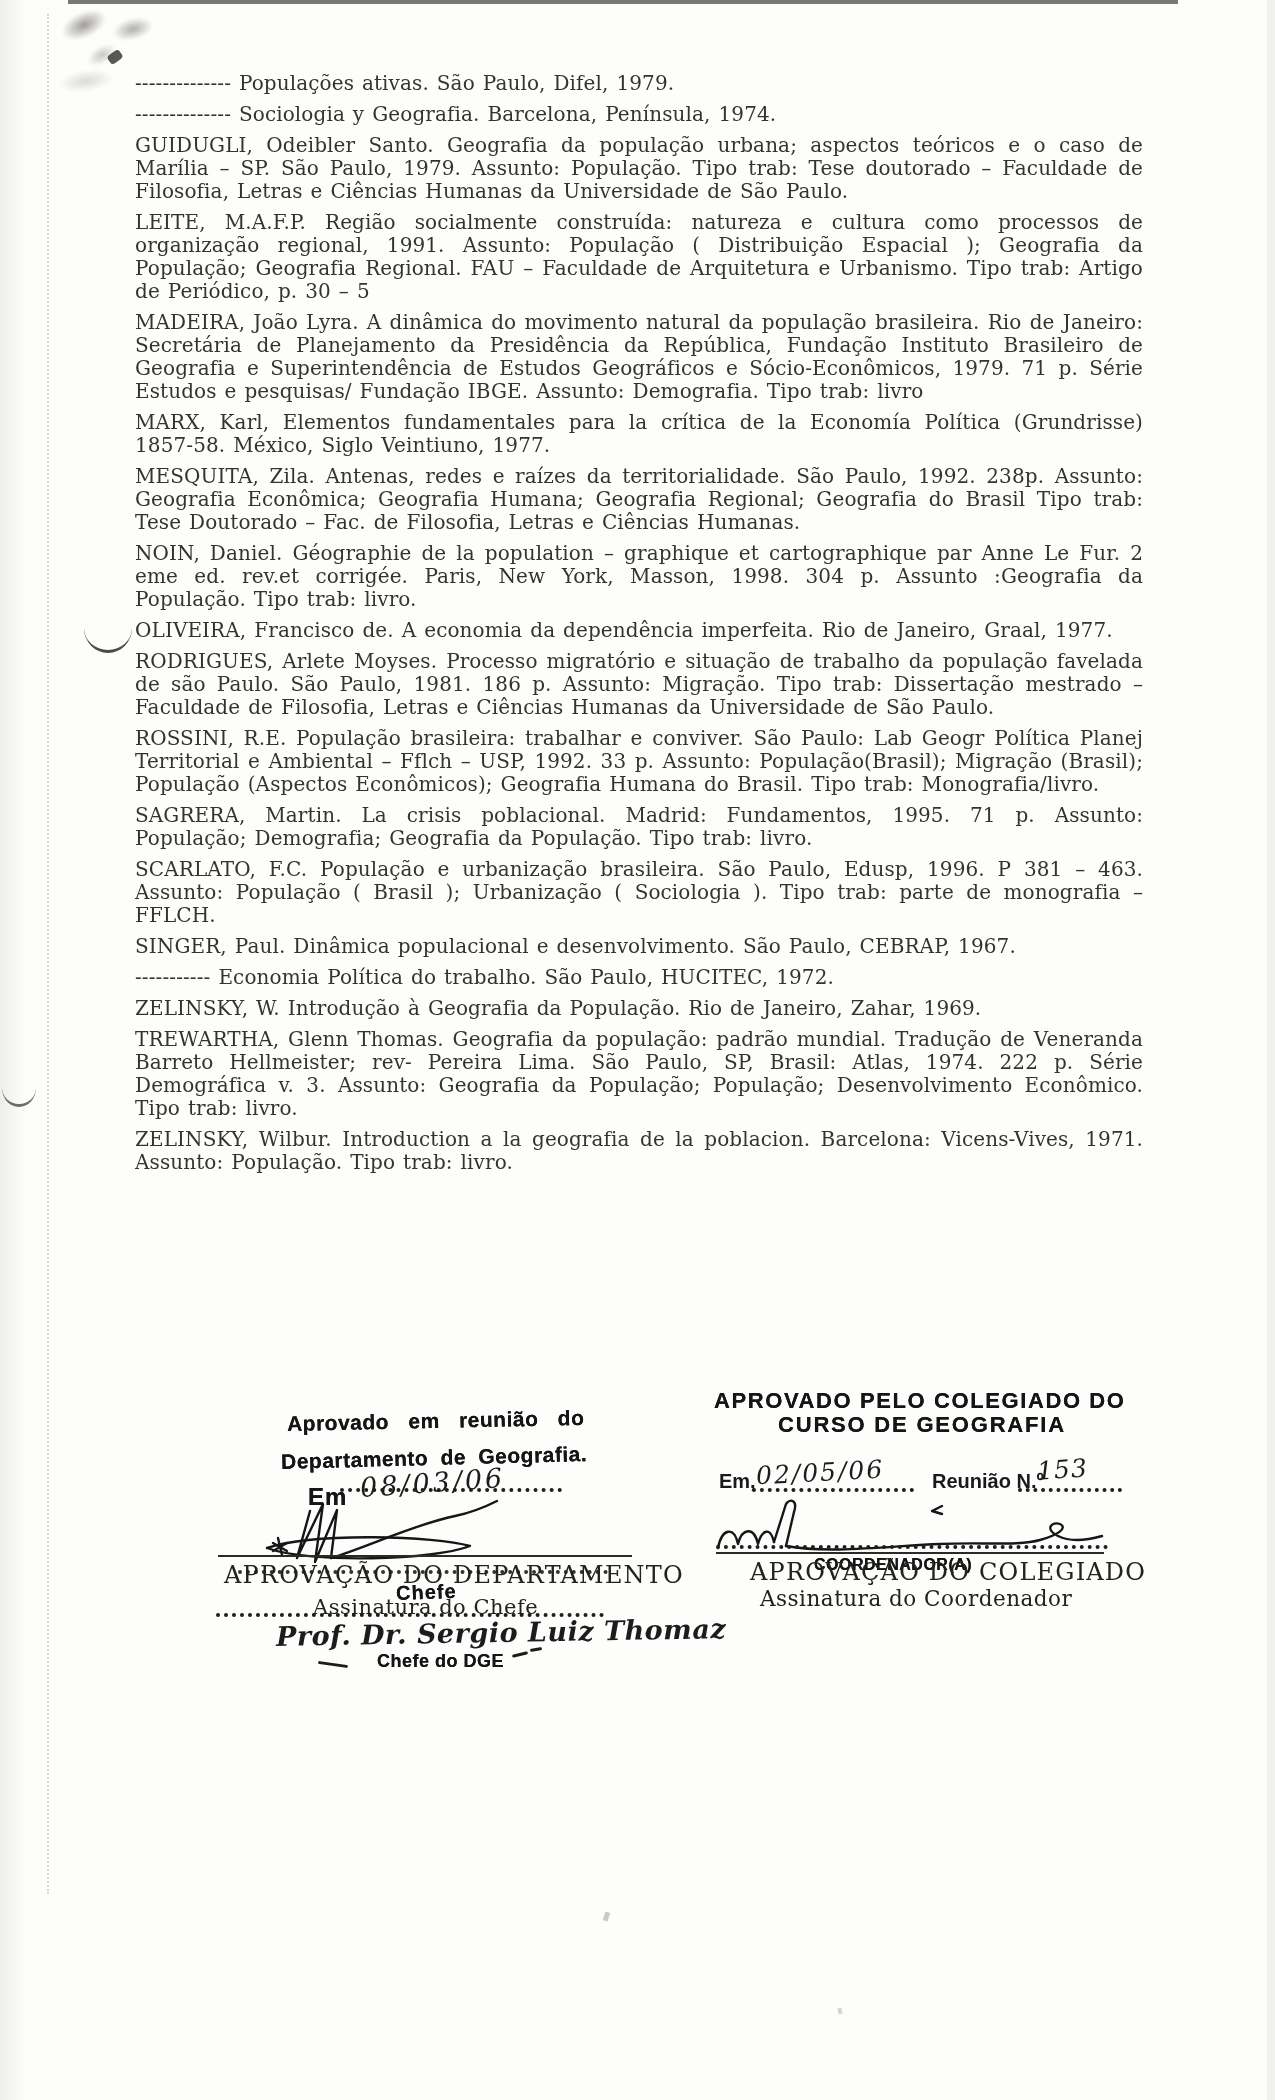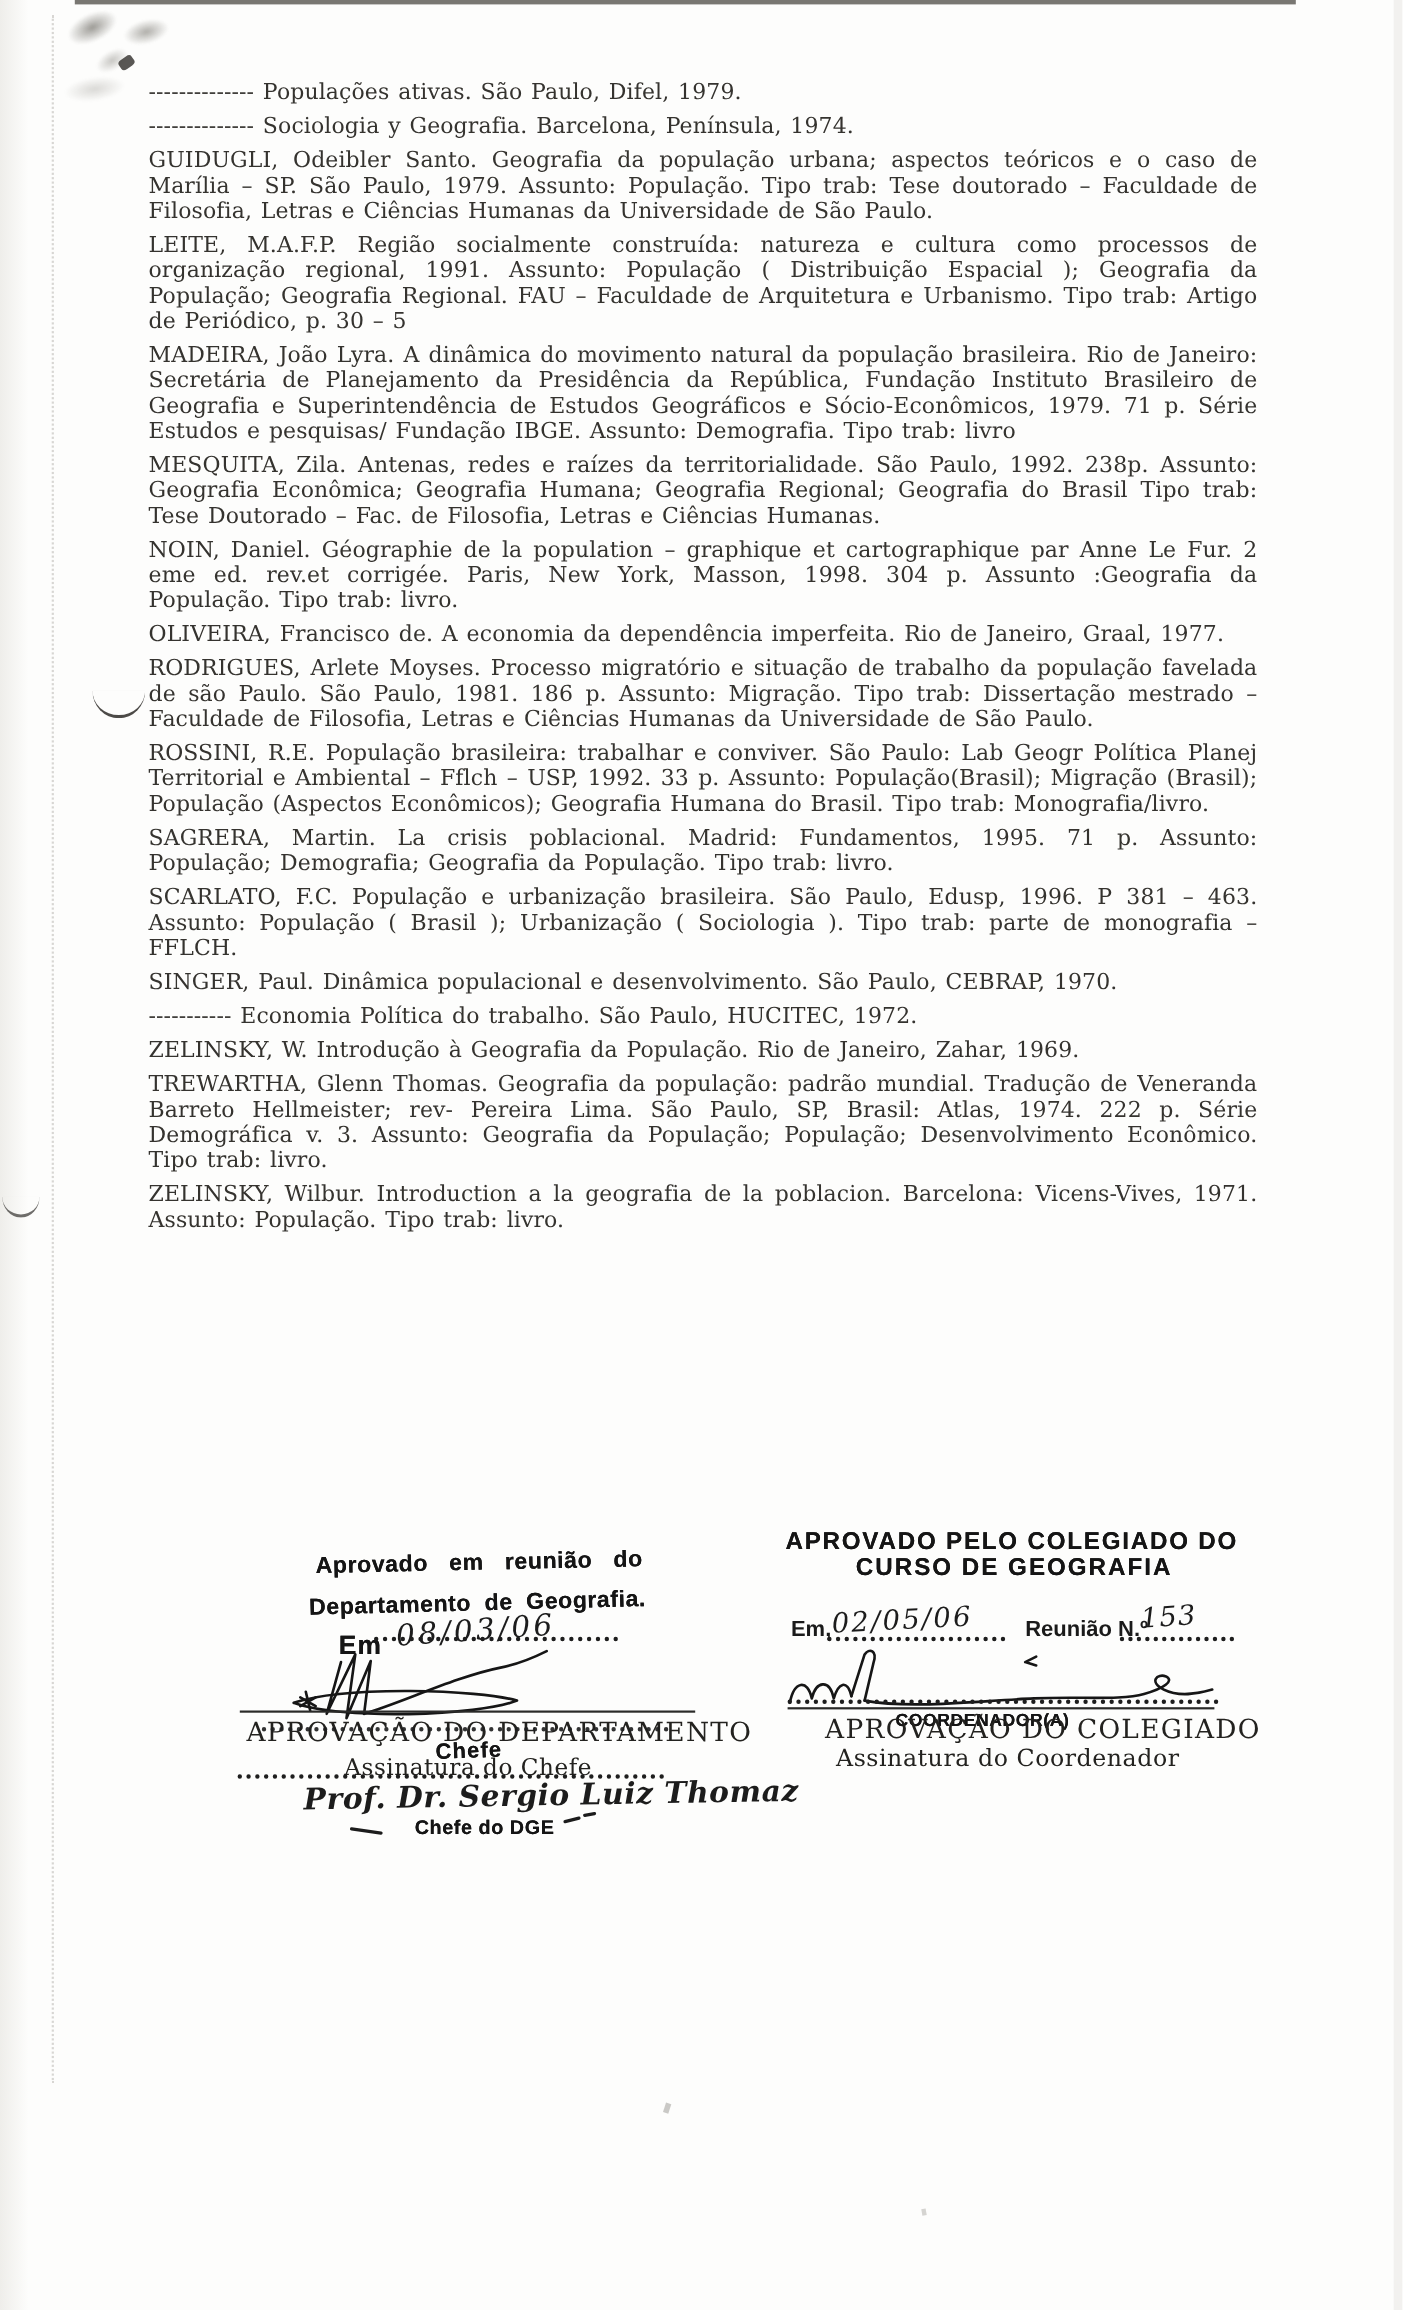--- a/index.html
+++ b/index.html
@@ -106,28 +106,29 @@
 <div class="curve-mark curve2"></div>
 <div class="speck1"></div>
 <div class="speck2"></div>
 
 <div class="bib">
   <p>-------------- Populações ativas. São Paulo, Difel, 1979.</p>
   <p>-------------- Sociologia y Geografia. Barcelona, Península, 1974.</p>
   <p>GUIDUGLI, Odeibler Santo. Geografia da população urbana; aspectos teóricos e o caso de Marília – SP. São Paulo, 1979. Assunto: População. Tipo trab: Tese doutorado – Faculdade de Filosofia, Letras e Ciências Humanas da Universidade de São Paulo.</p>
   <p>LEITE, M.A.F.P. Região socialmente construída: natureza e cultura como processos de organização regional, 1991. Assunto: População ( Distribuição Espacial ); Geografia da População; Geografia Regional. FAU – Faculdade de Arquitetura e Urbanismo. Tipo trab: Artigo de Periódico, p. 30 – 5</p>
   <p>MADEIRA, João Lyra. A dinâmica do movimento natural da população brasileira. Rio de Janeiro: Secretária de Planejamento da Presidência da República, Fundação Instituto Brasileiro de Geografia e Superintendência de Estudos Geográficos e Sócio-Econômicos, 1979. 71 p. Série Estudos e pesquisas/ Fundação IBGE. Assunto: Demografia. Tipo trab: livro</p>
+  <p>MARX, Karl, Elementos fundamentales para la crítica de la Economía Política (Grundrisse) 1857-58. México, Siglo Veintiuno, 1977.</p>
   <p>MESQUITA, Zila. Antenas, redes e raízes da territorialidade. São Paulo, 1992. 238p. Assunto: Geografia Econômica; Geografia Humana; Geografia Regional; Geografia do Brasil Tipo trab: Tese Doutorado – Fac. de Filosofia, Letras e Ciências Humanas.</p>
   <p>NOIN, Daniel. Géographie de la population – graphique et cartographique par Anne Le Fur. 2 eme ed. rev.et corrigée. Paris, New York, Masson, 1998. 304 p. Assunto :Geografia da População. Tipo trab: livro.</p>
   <p>OLIVEIRA, Francisco de. A economia da dependência imperfeita. Rio de Janeiro, Graal, 1977.</p>
   <p>RODRIGUES, Arlete Moyses. Processo migratório e situação de trabalho da população favelada de são Paulo. São Paulo, 1981. 186 p. Assunto: Migração. Tipo trab: Dissertação mestrado – Faculdade de Filosofia, Letras e Ciências Humanas da Universidade de São Paulo.</p>
   <p>ROSSINI, R.E. População brasileira: trabalhar e conviver. São Paulo: Lab Geogr Política Planej Territorial e Ambiental – Fflch – USP, 1992. 33 p. Assunto: População(Brasil);  Migração (Brasil); População (Aspectos Econômicos); Geografia Humana do Brasil. Tipo trab: Monografia/livro.</p>
   <p>SAGRERA, Martin. La crisis poblacional. Madrid: Fundamentos, 1995. 71 p. Assunto: População; Demografia; Geografia da População. Tipo trab: livro.</p>
   <p>SCARLATO, F.C. População e urbanização brasileira. São Paulo, Edusp, 1996. P 381 – 463. Assunto: População ( Brasil ); Urbanização ( Sociologia ). Tipo trab: parte de monografia – FFLCH.</p>
-  <p>SINGER, Paul. Dinâmica populacional e desenvolvimento. São Paulo, CEBRAP, 1970.</p>
+  <p>SINGER, Paul. Dinâmica populacional e desenvolvimento. São Paulo, CEBRAP, 1967.</p>
   <p>----------- Economia Política do trabalho. São Paulo, HUCITEC, 1972.</p>
   <p>ZELINSKY, W. Introdução à Geografia da População. Rio de Janeiro, Zahar, 1969.</p>
   <p>TREWARTHA, Glenn Thomas. Geografia da população: padrão mundial. Tradução de Veneranda Barreto Hellmeister; rev- Pereira Lima. São Paulo, SP, Brasil: Atlas, 1974. 222 p. Série Demográfica v. 3. Assunto: Geografia da População; População; Desenvolvimento Econômico. Tipo trab: livro.</p>
   <p>ZELINSKY, Wilbur. Introduction a la geografia de la poblacion. Barcelona: Vicens-Vives, 1971. Assunto: População. Tipo trab: livro.</p>
 </div>
 
 <div class="abs stamp-sans l-stamp1">Aprovado em reunião do</div>
 <div class="abs stamp-sans l-stamp2">Departamento de Geografia.</div>
 <div class="abs stamp-sans l-em">Em</div>
 <div class="abs hand l-date">08/03/06</div>

